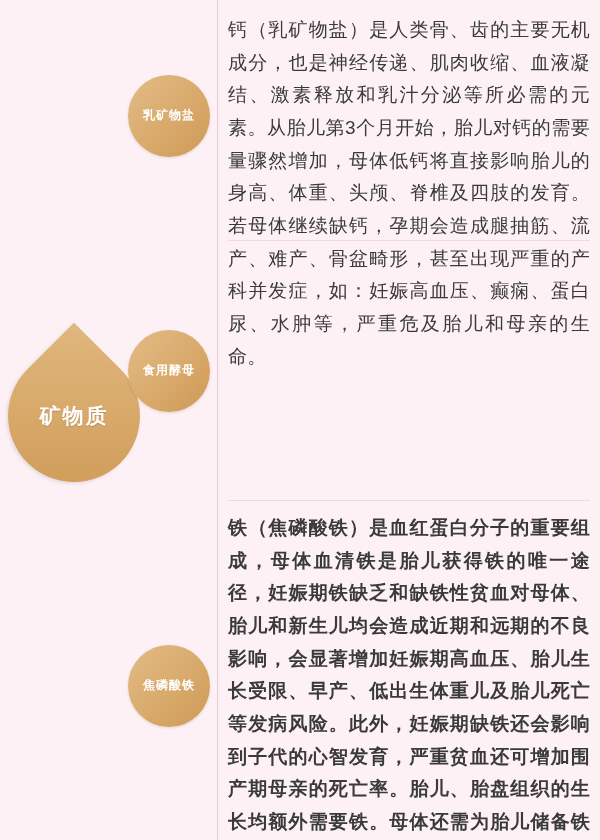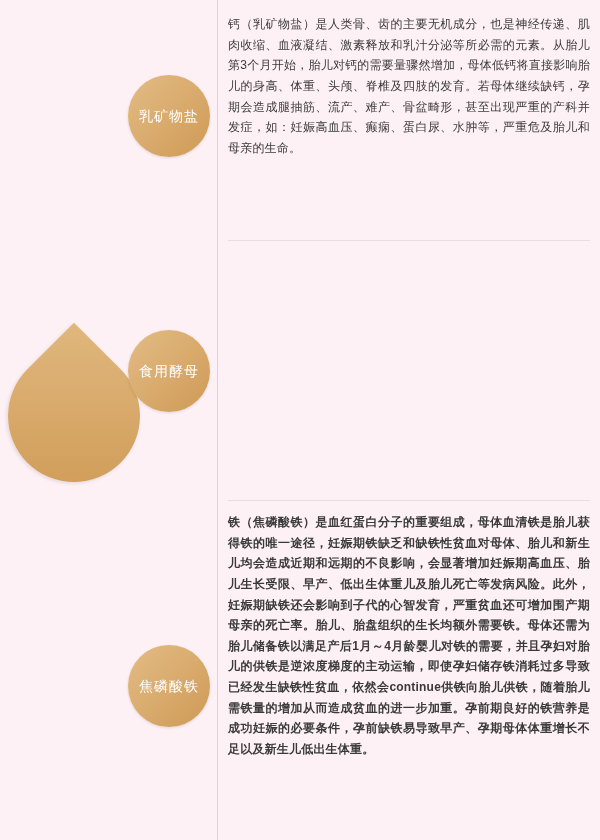--- a/index.html
+++ b/index.html
@@ -68,22 +68,22 @@
   }
 
   
   .circle {
     position: absolute;
     border-radius: 50%;
     display: flex;
     align-items: center;
     justify-content: center;
     color: #ffffff;
-    font-size: 14px;
-    font-weight: normal;
+    font-size: 12px;
+    font-weight: bold;
     letter-spacing: 1px;
     box-shadow: 0 1px 3px rgba(0,0,0,0.12);
     text-align: center;
     line-height: 1.3;
   }
   .circle-1 {
     left: 128px;
     top: 75px;
     width: 82px;
     height: 82px;
@@ -113,21 +113,21 @@
     height: 840px;
     background: #e8cdd8;
   }
 
   
   .text-block {
     position: absolute;
     left: 228px;
     width: 362px;
     color: #3a3a3a;
-    font-size: 12px;
+    font-size: 19px;
     line-height: 1.72;
     text-align: justify;
     letter-spacing: 0.2px;
   }
   .tb-1 { top: 14px; }
   .tb-2 { top: 253px; }
   .tb-3 { top: 512px; font-weight: bold; }
 
   
   .sep {
@@ -145,20 +145,21 @@
 
 <div class="page">
   <div class="left-col"></div>
   <div class="right-col"></div>
   <div class="divider"></div>
 
   <div class="sep sep-1"></div>
   <div class="sep sep-2"></div>
 
   <div class="main-drop"></div>
+  <div class="main-drop-label">矿物质</div>
 
   <div class="circle circle-1">乳矿物盐</div>
   <div class="circle circle-2">食用酵母</div>
   <div class="circle circle-3">焦磷酸铁</div>
 
   <div class="text-block tb-1">钙（乳矿物盐）是人类骨、齿的主要无机成分，也是神经传递、肌肉收缩、血液凝结、激素释放和乳汁分泌等所必需的元素。从胎儿第3个月开始，胎儿对钙的需要量骤然增加，母体低钙将直接影响胎儿的身高、体重、头颅、脊椎及四肢的发育。若母体继续缺钙，孕期会造成腿抽筋、流产、难产、骨盆畸形，甚至出现严重的产科并发症，如：妊娠高血压、癫痫、蛋白尿、水肿等，严重危及胎儿和母亲的生命。</div>
   <div class="text-block tb-3">铁（焦磷酸铁）是血红蛋白分子的重要组成，母体血清铁是胎儿获得铁的唯一途径，妊娠期铁缺乏和缺铁性贫血对母体、胎儿和新生儿均会造成近期和远期的不良影响，会显著增加妊娠期高血压、胎儿生长受限、早产、低出生体重儿及胎儿死亡等发病风险。此外，妊娠期缺铁还会影响到子代的心智发育，严重贫血还可增加围产期母亲的死亡率。胎儿、胎盘组织的生长均额外需要铁。母体还需为胎儿储备铁以满足产后1月～4月龄婴儿对铁的需要，并且孕妇对胎儿的供铁是逆浓度梯度的主动运输，即使孕妇储存铁消耗过多导致已经发生缺铁性贫血，依然会continue供铁向胎儿供铁，随着胎儿需铁量的增加从而造成贫血的进一步加重。孕前期良好的铁营养是成功妊娠的必要条件，孕前缺铁易导致早产、孕期母体体重增长不足以及新生儿低出生体重。</div>
 </div>
 
 </body></html>

